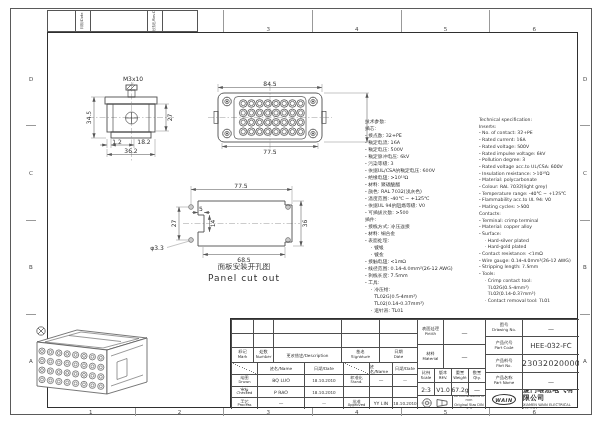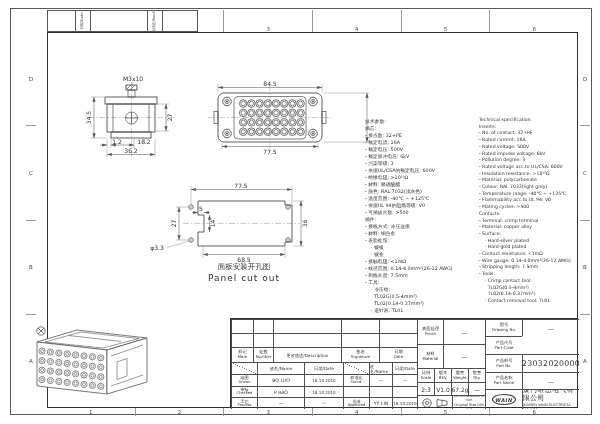--- a/index.html
+++ b/index.html
@@ -39,21 +39,21 @@
   .val6{font-size:6px;}
   .diag{background:linear-gradient(to top right,transparent 49%,#777 49%,#777 51%,transparent 51%);}
   .srows{position:absolute;display:flex;flex-direction:column;}
   .srow{display:flex;flex:1;border-top:0.8px solid #4d4d4d;}
   .srow .c{border-left:0.8px solid #4d4d4d;display:flex;flex-direction:column;align-items:center;justify-content:center;overflow:hidden;}
   .srow .c .cn{font-size:4.1px;line-height:1.05;}
   .srow .c .en{font-size:3.7px;line-height:1.05;}
   .srow .nmv{font-size:4.6px;}
   .srow .dtv{font-size:4.1px;}
   .logo-oval{border:1px solid #333;border-radius:50%;width:24px;height:11px;display:flex;align-items:center;justify-content:center;font-weight:bold;font-style:italic;font-size:5px;letter-spacing:0.5px;}
-  .co-cn{font-size:6.8px;font-weight:normal;letter-spacing:0.5px;line-height:1.15;}
+  .co-cn{font-size:6.8px;font-weight:bold;letter-spacing:0.5px;line-height:1.15;}
   .co-en{font-size:3.6px;line-height:1.2;}
   .note{font-size:3.5px;line-height:1.25;text-align:center;}
   svg text{font-family:"DejaVu Sans",sans-serif;fill:#2f2f2f;}
 </style>
 </head>
 <body>
 
 <div id="sheet">
 
   <div class="outer-border"></div>
@@ -482,20 +482,21 @@
 
     <div class="cell" style="left:254px;top:0;width:37px;height:17px">
       <div class="cn">图号</div>
         <div class="en">Drawing No.</div>
     </div>
     <div class="cell val6" style="left:291px;top:0;width:57px;height:17px">—</div>
     <div class="cell" style="left:254px;top:17px;width:37px;height:18px">
       <div class="cn">产品代号</div>
         <div class="en">Part Code</div>
     </div>
+    <div class="cell" style="left:291px;top:17px;width:57px;height:18px;font-size:7px">HEE-032-FC</div>
     <div class="cell" style="left:254px;top:35px;width:37px;height:18px">
       <div class="cn">产品料号</div>
         <div class="en">Part No.</div>
     </div>
     <div class="cell" style="left:291px;top:35px;width:57px;height:18px;font-size:7.8px;letter-spacing:0.3px">1230320200001</div>
     <div class="cell" style="left:254px;top:53px;width:37px;height:17px">
       <div class="cn">产品名称</div>
         <div class="en">Part Name</div>
     </div>
     <div class="cell val6" style="left:291px;top:53px;width:57px;height:17px">—</div>

